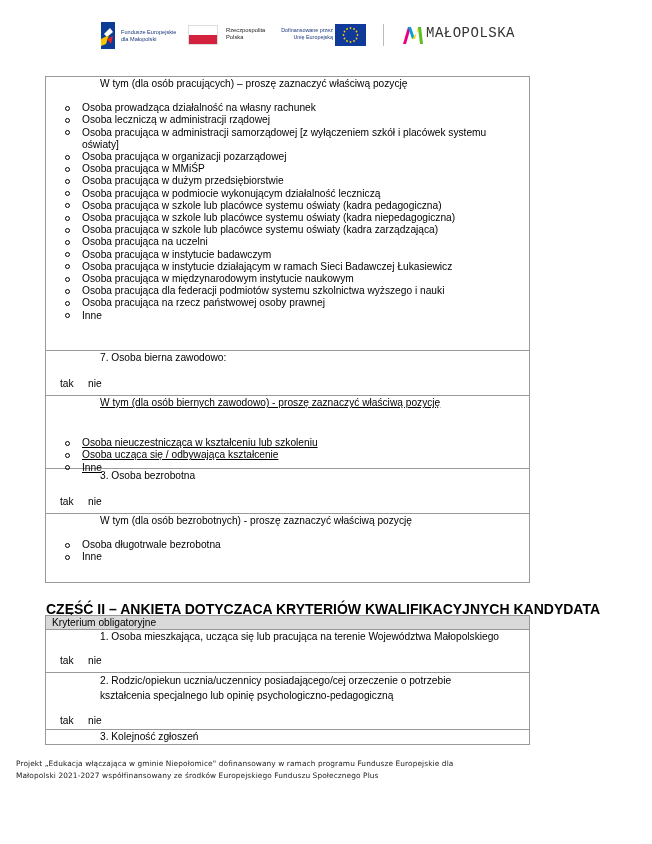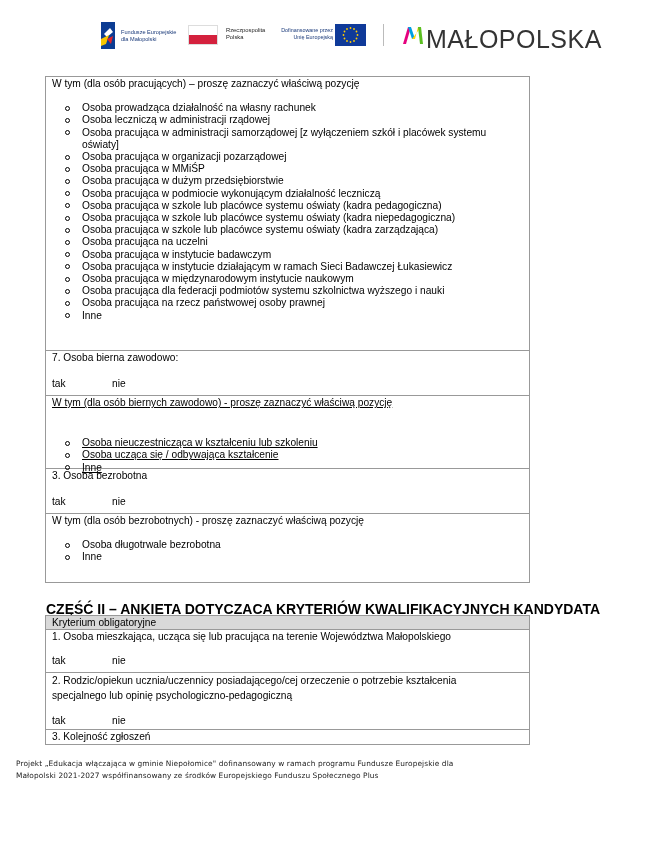--- a/index.html
+++ b/index.html
@@ -15,34 +15,34 @@
   .logo-rp .flag { position: absolute; left: 0; top: 2px; width: 30px; height: 20px; border: 1px solid #ddd; }
   .logo-rp .flag .w { height: 50%; background: #fff; }
   .logo-rp .flag .r { height: 50%; background: #d4213d; }
   .logo-rp .txt { position: absolute; left: 38px; top: 4px; font-size: 5.8px; line-height: 7px; color: #222; }
   .logo-ue { position: absolute; left: 271px; top: 5px; width: 100px; height: 26px; }
   .logo-ue .txt { position: absolute; left: 0; top: 4px; width: 62px; text-align: right; font-size: 5.4px; line-height: 7px; color: #1a3a7a; }
   .logo-ue .euflag { position: absolute; left: 64px; top: 1px; width: 31px; height: 22px; background: #0f3a99; }
   .divider-v { position: absolute; left: 383px; top: 6px; width: 1px; height: 22px; background: #bbb; }
   .logo-mp { position: absolute; left: 402px; top: 4px; width: 150px; height: 28px; }
   .logo-mp .m { position: absolute; left: 0; top: 2px; width: 22px; height: 22px; }
-  .logo-mp .txt { position: absolute; left: 24px; top: 3px; font-size: 25px; letter-spacing: 0.5px; color: #333; font-family: Liberation Sans, sans-serif; }
+  .logo-mp .txt { position: absolute; left: 24px; top: 3px; font-size: 14px; letter-spacing: 0.5px; color: #333; font-family: Liberation Mono, monospace; }
 
   
   .form { position: absolute; left: 45px; width: 485px; border-left: 1px solid #999; border-right: 1px solid #999; }
   .cell { border-bottom: 1px solid #999; position: relative; font-size: 10.2px; line-height: 12.2px; }
   .cell.top { border-top: 1px solid #999; }
   .cell .pad { padding: 1px 0 0 6px; }
-  .cell-title { display: block; }
+  .cell-title { display: block; margin-left: 48px; }
   ul.opts { list-style: none; }
   ul.opts li { position: relative; padding-left: 30px; padding-right: 20px; }
   ul.opts li .bullet { position: absolute; left: 13px; top: 3.5px; width: 5px; height: 5px; border: 1px solid #000; border-radius: 50%; }
   .yn { display: flex; gap: 0; }
   .yn span { display: inline-block; }
-  .yn .tak { width: 60px; }
+  .yn .tak { width: 28px; margin-left: 8px; }
 
   .section2-title { position: absolute; left: 46px; top: 601px; font-size: 14px; font-weight: bold; }
   .shade { background: #d9d9d9; }
 
   .footer { position: absolute; left: 16px; width: 652px; top: 758px; text-align: left; font-family: "DejaVu Sans", sans-serif; font-size: 7.4px; line-height: 12px; color: #222; letter-spacing: 0.1px; }
 </style>
 </head>
 <body>
 
 <div class="header">

